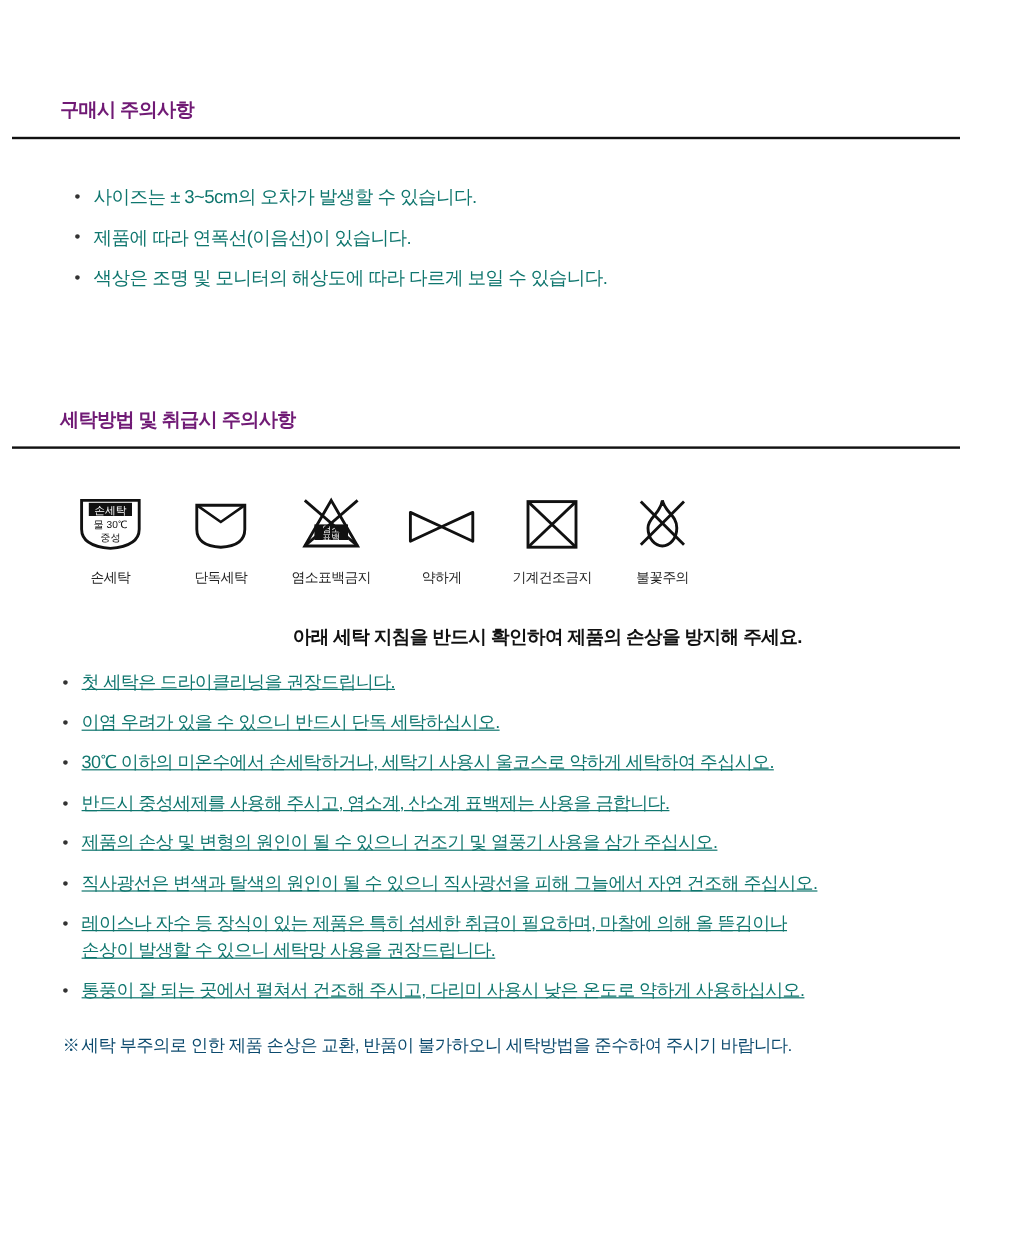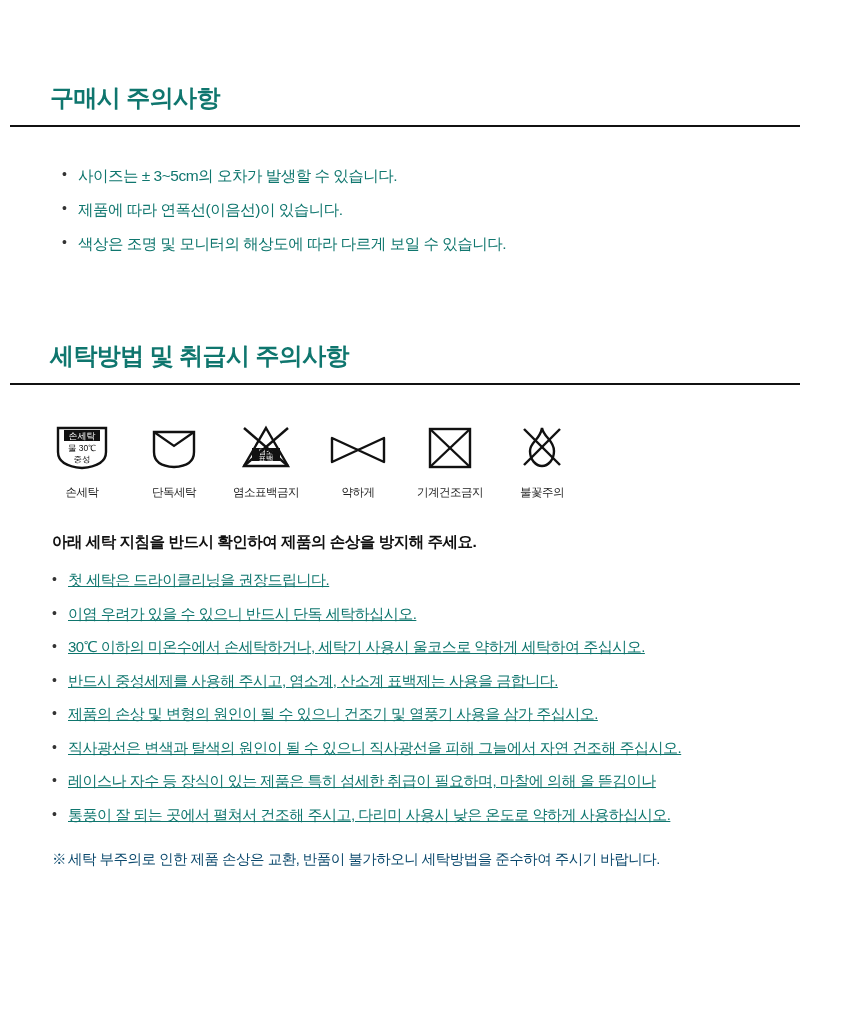--- a/index.html
+++ b/index.html
@@ -20,23 +20,23 @@
     height: 1031px;
     position: relative;
     box-sizing: border-box;
   }
   .section {
     position: absolute;
     left: 0;
     width: 860px;
   }
   .section-title {
-    font-size: 24px;
+    font-size: 16px;
     font-weight: bold;
-    color: #0f766e;
+    color: #701a75;
     letter-spacing: -0.6px;
     padding: 0 0 11px 40px;
     border-bottom: 2px solid #111111;
     margin: 0 30px 0 10px;
     width: 790px;
     box-sizing: border-box;
   }
   .bullet-list {
     list-style: none;
     margin: 0;
@@ -66,21 +66,21 @@
     padding: 37px 0 0 62px;
   }
   #sec-purchase .bullet-list li { margin-bottom: 10px; }
 
   
   #sec-wash { top: 340px; }
   #sec-wash .body { padding: 34px 0 0 0; }
 
   .symbol-row {
     display: flex;
-    padding-left: 36px;
+    padding-left: 46px;
     gap: 0px;
   }
   .symbol {
     width: 92px;
     display: flex;
     flex-direction: column;
     align-items: center;
   }
   .symbol .glyph {
     height: 56px;
@@ -95,20 +95,21 @@
     letter-spacing: -0.5px;
     white-space: nowrap;
   }
 
   .wash-heading {
     margin: 32px 0 0 52px;
     font-size: 15.5px;
     font-weight: bold;
     color: #111111;
     letter-spacing: -0.5px;
+    text-align: center;
   }
   .wash-list {
     margin: 16px 0 0 52px;
     width: 780px;
   }
   .wash-list li {
     font-size: 15px;
     margin-bottom: 11px;
     line-height: 1.5;
     text-decoration: underline;
@@ -224,20 +225,21 @@
 
       <ul class="bullet-list wash-list">
         <li>첫 세탁은 드라이클리닝을 권장드립니다.</li>
         <li>이염 우려가 있을 수 있으니 반드시 단독 세탁하십시오.</li>
         <li>30℃ 이하의 미온수에서 손세탁하거나, 세탁기 사용시 울코스로 약하게 세탁하여 주십시오.</li>
         <li>반드시 중성세제를 사용해 주시고, 염소계, 산소계 표백제는 사용을 금합니다.</li>
         <li>제품의 손상 및 변형의 원인이 될 수 있으니 건조기 및 열풍기 사용을 삼가 주십시오.</li>
         <li>직사광선은 변색과 탈색의 원인이 될 수 있으니 직사광선을 피해 그늘에서 자연 건조해 주십시오.</li>
         <li>
           <span>레이스나 자수 등 장식이 있는 제품은 특히 섬세한 취급이 필요하며, 마찰에 의해 올 뜯김이나</span>
+          <span class="second-line">손상이 발생할 수 있으니 세탁망 사용을 권장드립니다.</span>
         </li>
         <li>통풍이 잘 되는 곳에서 펼쳐서 건조해 주시고, 다리미 사용시 낮은 온도로 약하게 사용하십시오.</li>
       </ul>
 
       <div class="notice">
         <span class="mark">※</span><span>세탁 부주의로 인한 제품 손상은 교환, 반품이 불가하오니 세탁방법을 준수하여 주시기 바랍니다.</span>
       </div>
 
     </div>
   </div>

